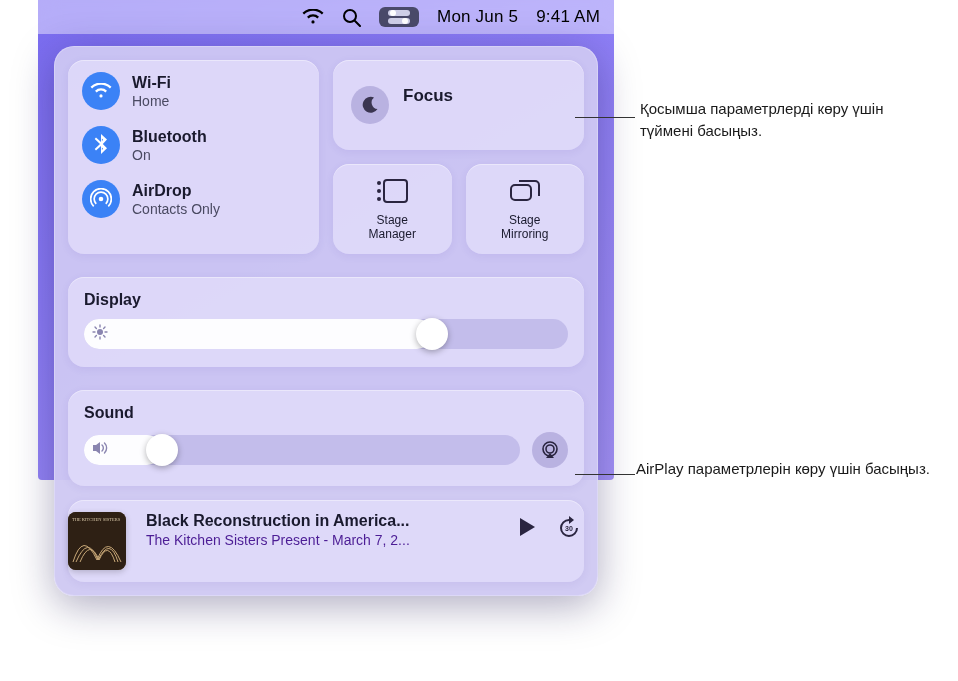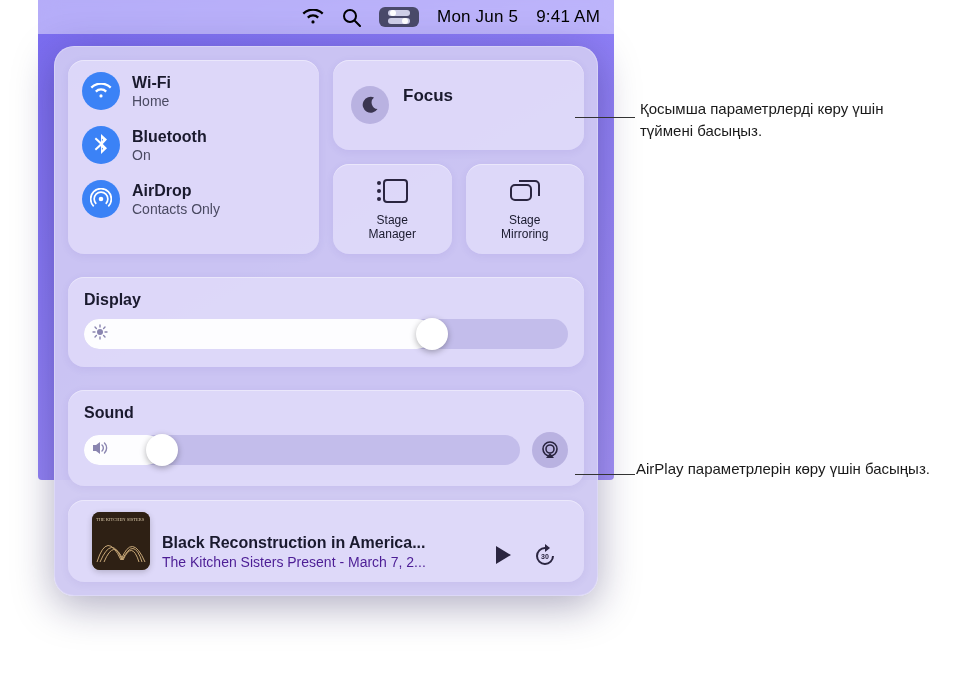--- a/index.html
+++ b/index.html
@@ -140,22 +140,22 @@
     box-shadow: 0 2px 6px rgba(0,0,0,0.3);
   }
   .airplay-btn {
     width:36px; height:36px; border-radius:50%;
     background: rgba(120,110,180,0.35);
     display:flex; align-items:center; justify-content:center;
     flex-shrink:0;
   }
 
   .now-playing {
-    padding: 12px 24px;
-    display:flex; align-items:flex-end; gap:12px;
+    padding: 12px 0;
+    display:flex; align-items:flex-start; gap:20px;
   }
   .artwork {
     width:58px; height:58px; border-radius:8px;
     background: linear-gradient(135deg,#3a2a1a,#7a5a3a);
     position:relative; overflow:hidden; flex-shrink:0;
     box-shadow: 0 2px 6px rgba(0,0,0,0.2);
   }
   .artwork::after{
     content:"";
     position:absolute; inset:2px 2px auto 2px; height:10px;

